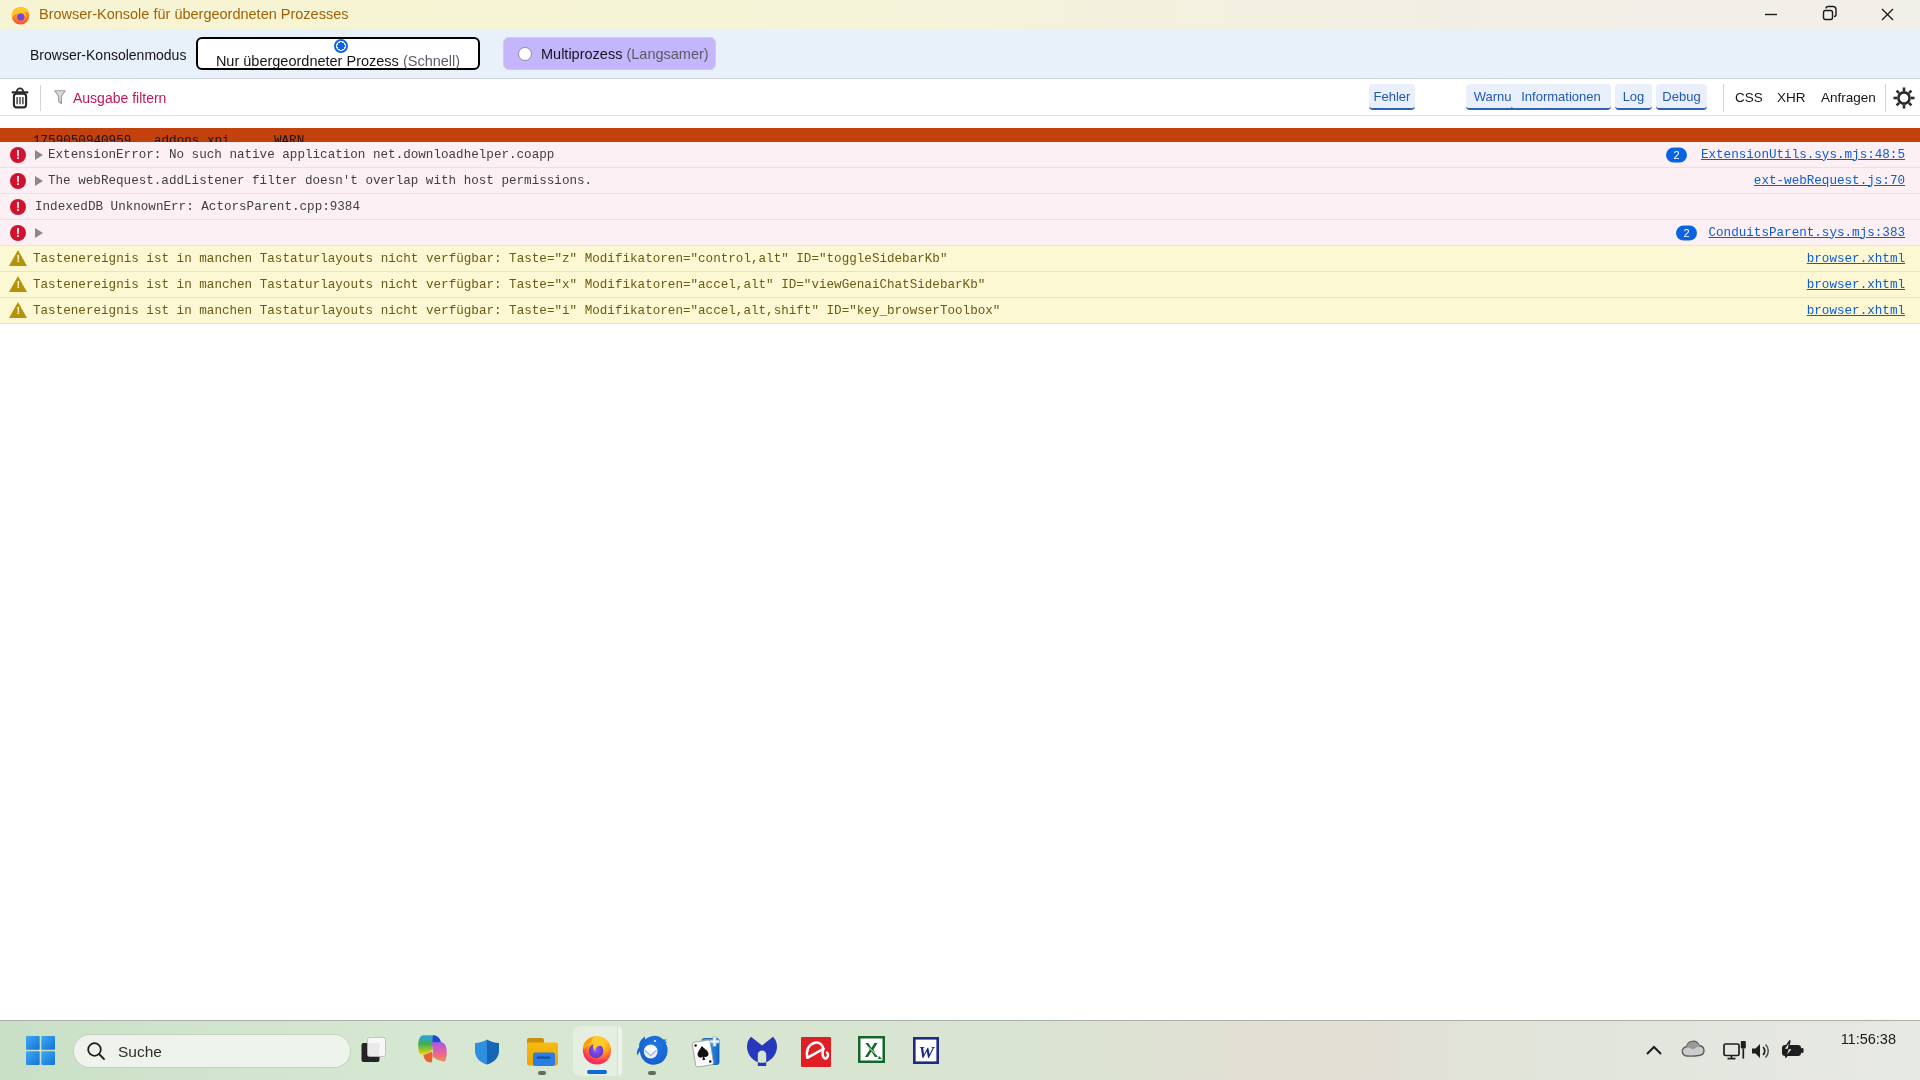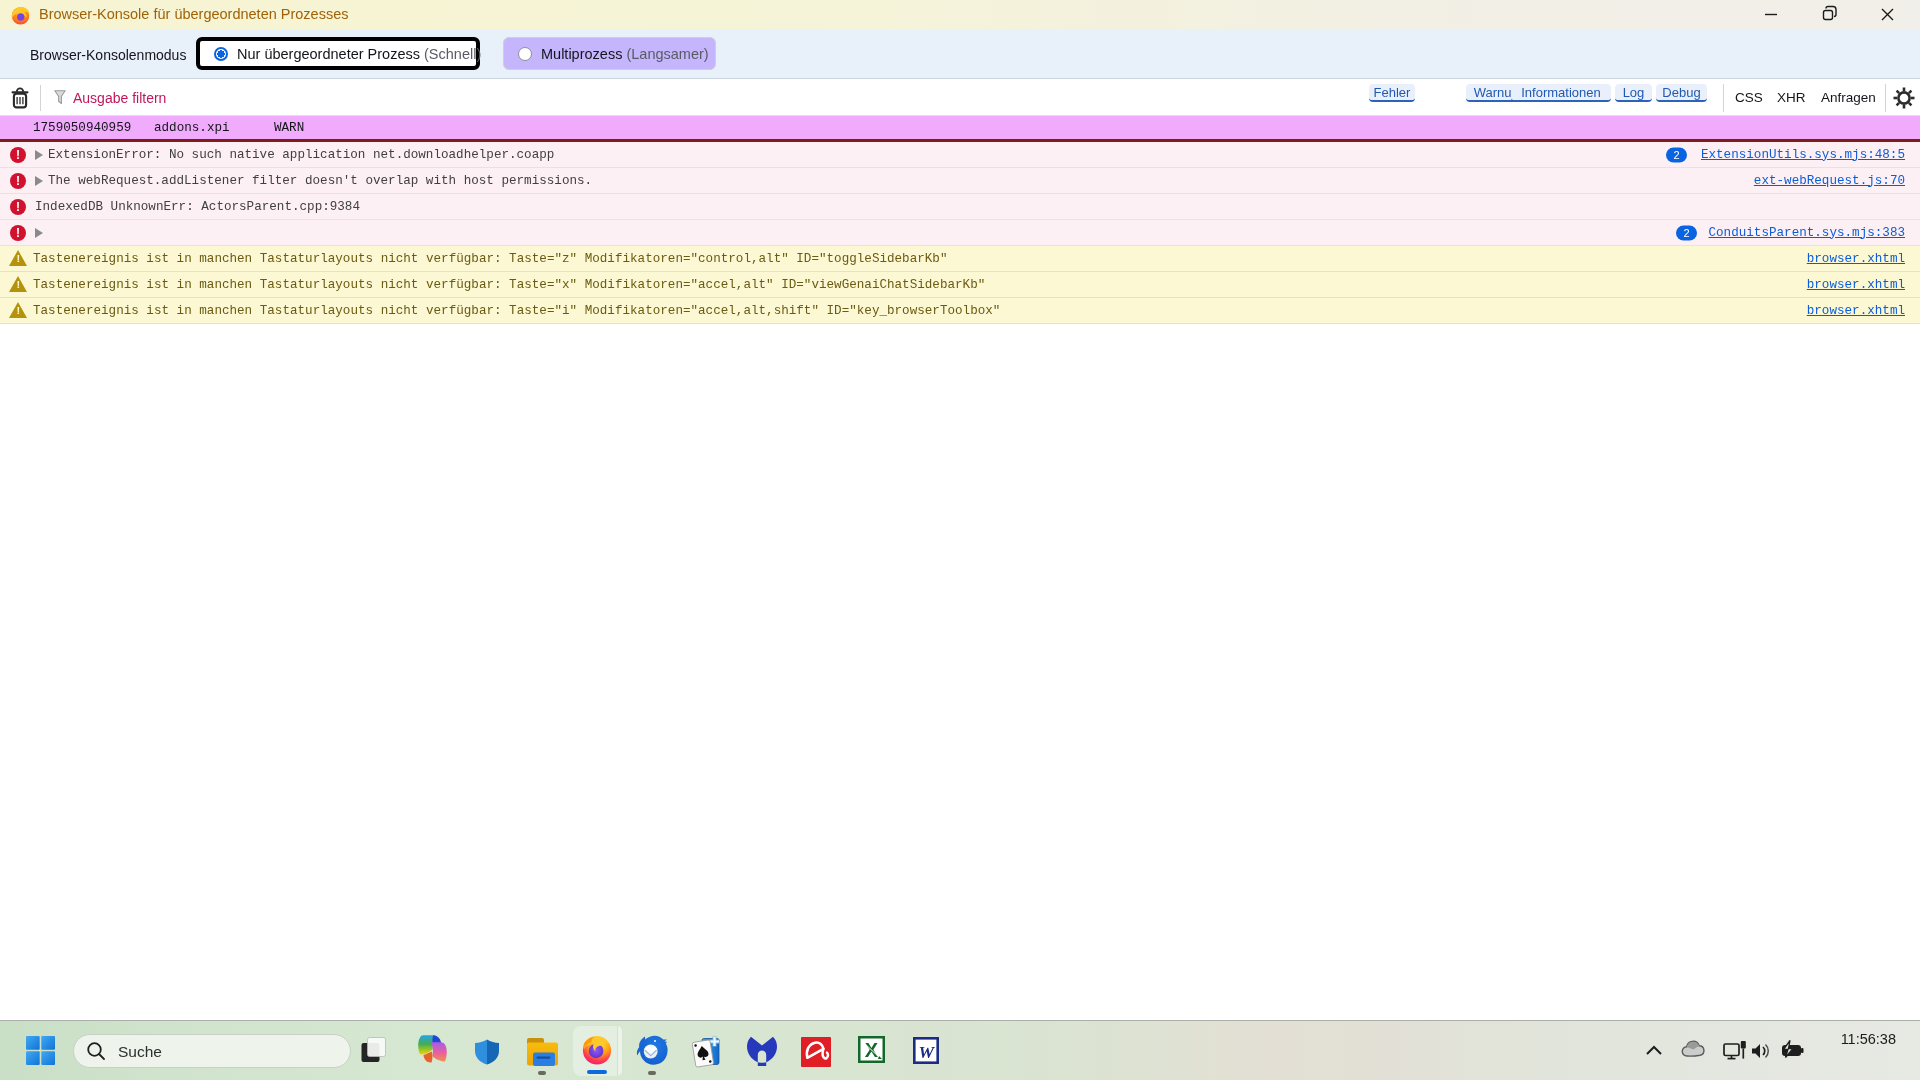--- a/index.html
+++ b/index.html
@@ -10,39 +10,39 @@
 
   
   #titlebar { left:0; top:0; width:1920px; height:30px;
     background:linear-gradient(90deg,#f6f4d2 0%,#f6f4d4 25%,#f5f3d8 45%,#f3f1df 62%,#f1efe6 78%,#f1efe9 100%); }
   #title-text { left:39px; top:6px; font-size:14.5px; color:#a16207; }
 
   
   #modebar { left:0; top:30px; width:1920px; height:49px; background:#e8f0fa; border-bottom:1px solid #cdd4dd; }
   #modelabel { left:30px; top:47px; font-size:14px; color:#15141a; }
   .modebtn { top:37px; height:33px; border-radius:6px; font-size:14.5px; color:#15141a; display:flex; align-items:center; white-space:nowrap; }
-  #modebtn1 { left:196px; width:284px; background:#fff; border:4px solid #000000; }
+  #modebtn1 { left:196px; width:284px; background:#fff; border:2px solid #000000;flex-direction:column; }
   #modebtn2 { left:503px; width:213px; background:#c4b5fd; border:1px solid #cfcfd8; }
   .radio { width:14px; height:14px; border-radius:50%; margin:0 9px 0 14px; flex:0 0 14px; }
   .radio.on { border:2px solid #0a63e0; background:radial-gradient(circle,#0a63e0 0 3.6px,#fff 3.8px); }
   .radio.off { border:1px solid #8f8f9d; background:#fff; }
   .dim { color:#5b5b66; }
 
   
   #filterbar { left:0; top:79px; width:1920px; height:37px; background:#fff; border-bottom:1px solid #e0e0e2; }
   .vsep { width:1px; background:#d4d4d8; }
   #filtertext { left:73px; top:90px; font-size:14px; color:#be185d; }
-  .pill { top:84px; height:18px; background:#e9f0fc; border-radius:4px; color:#2159b2;
+  .pill { top:84px; height:26px; background:#e9f0fc; border-radius:4px; color:#2159b2;
     font-size:13px; display:flex; align-items:center; justify-content:center; border-bottom:2px solid #2c62bb; }
   .flat { top:90px; font-size:13.5px; color:#15141a; }
 
   
   .row { left:0; width:1920px; height:26px; }
   .row .txt { position:absolute; top:50%; transform:translateY(-50%); font-size:12.6px; white-space:pre; }
-  .logrow { background:#f0abfc; border-bottom:3px solid #7f1d1d; color:#15141a; }
+  .logrow { background:#c2410c; border-bottom:1px solid #7f1d1d; color:#15141a;margin-top:12px; }
   .errrow { background:#fdf0f4; border-bottom:1px solid #f2dde3; }
   .errrow .txt { color:#404040; }
   .warnrow { background:#fcf8d4; border-bottom:1px solid #ece4af; }
   .warnrow .txt { color:#6a5a12;font-family:Liberation Mono, monospace; }
   .erricon { position:absolute; left:10px; top:50%; transform:translateY(-50%); width:16px; height:16px;
     border-radius:50%; background:#d0122f; color:#fff; font-size:12px; font-weight:bold;
     display:flex; align-items:center; justify-content:center; font-family:"Liberation Sans",sans-serif;}
   .tri { position:absolute; left:35px; top:50%; transform:translateY(-50%); width:0; height:0;
     border-left:8px solid #8a8a8a; border-top:5px solid transparent; border-bottom:5px solid transparent; }
   .warnicon { position:absolute; left:9px; top:4px; width:0; height:0;

